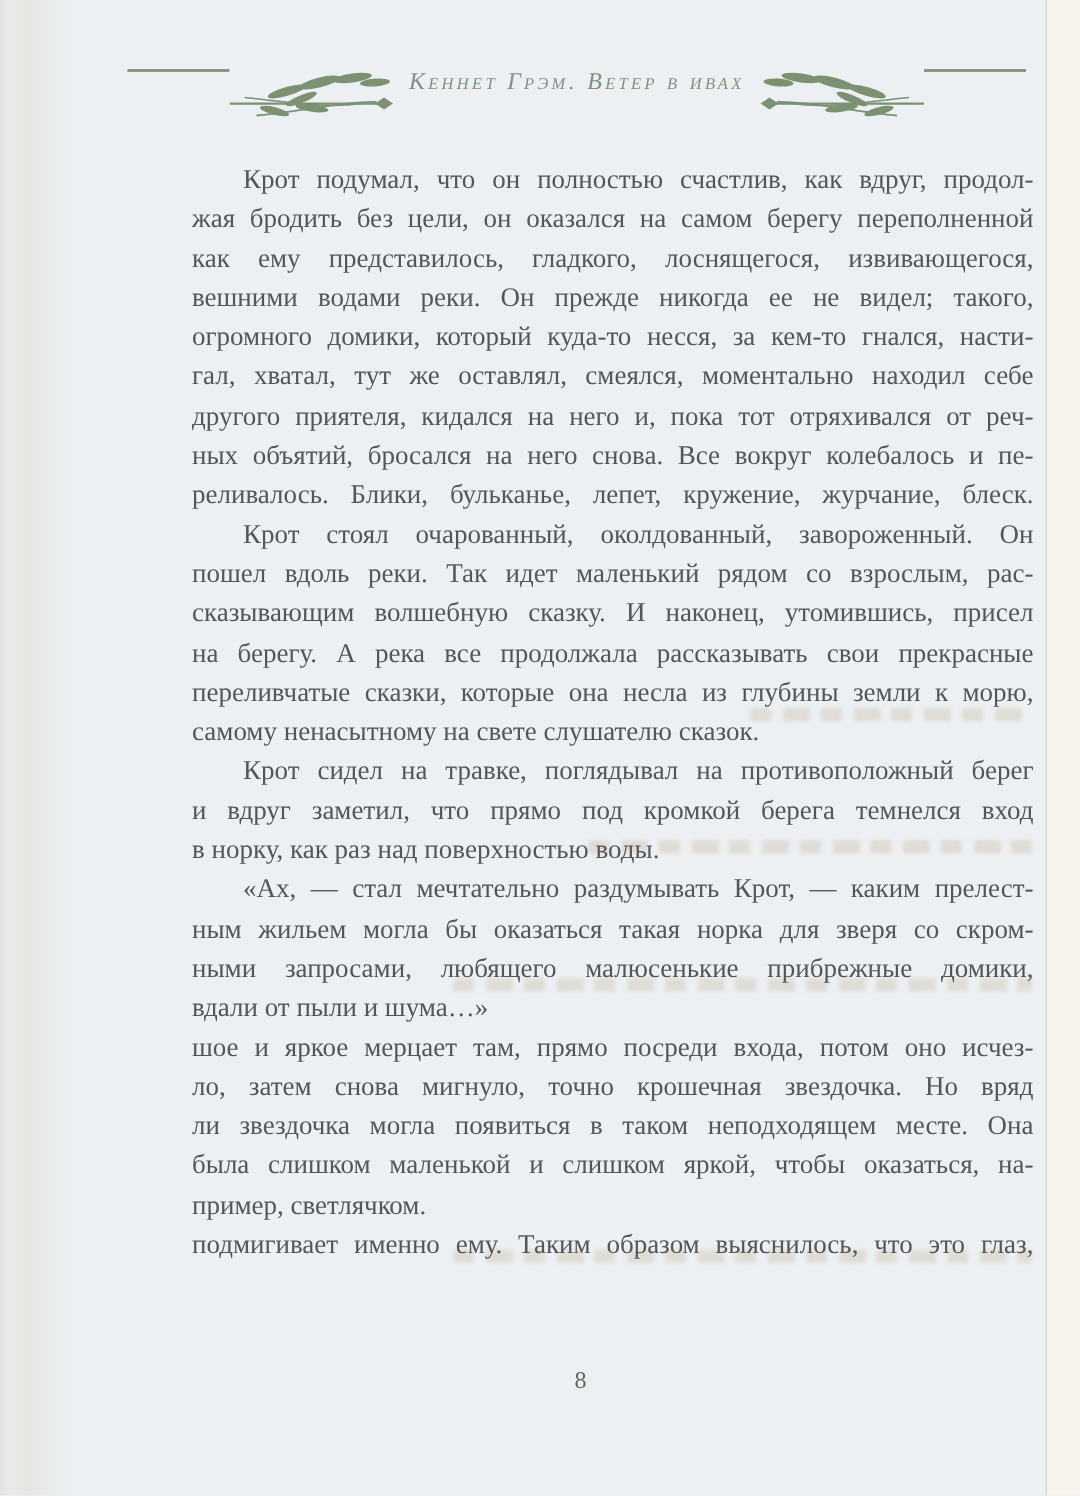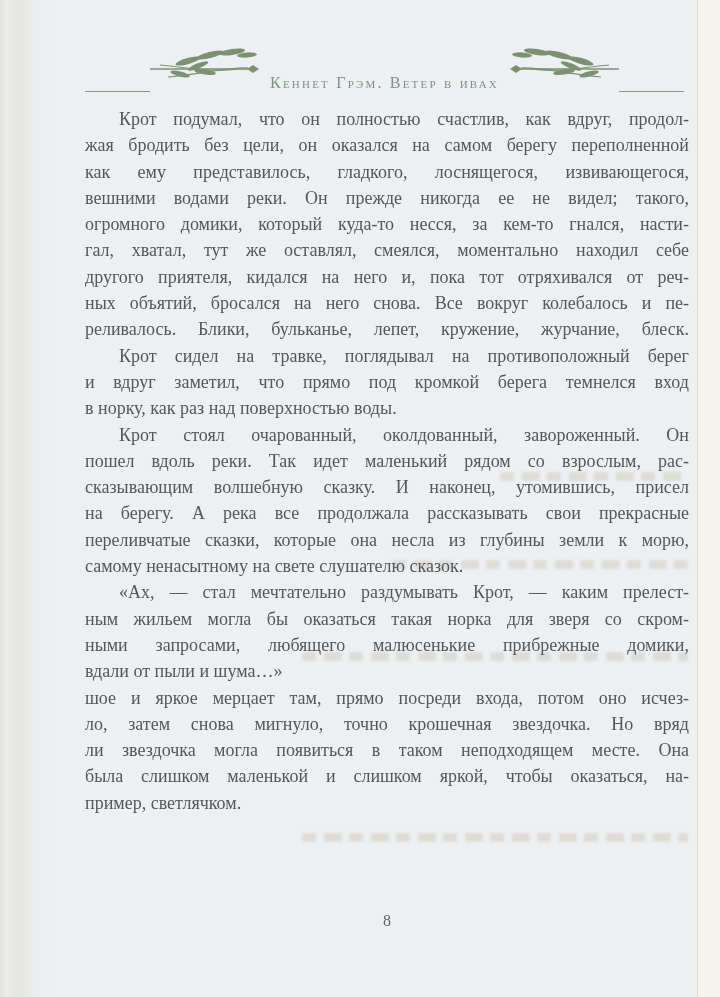--- a/index.html
+++ b/index.html
@@ -12,39 +12,39 @@
     position:absolute;inset:0;
     background:linear-gradient(90deg,#e1e2de 0px,#e9ebe8 6px,#e5e6e2 20px,#eaedec 34px,#edf0f3 52px,#edf0f3 100%);
   }
   .scan-edge{
     position:absolute;top:0;right:0;width:22px;height:100%;
     background:#f5f3ec;border-left:1px solid #dad7cd;
   }
   
   .chapter-header{
     position:absolute;left:85px;right:36px;top:46px;height:46px;
-    display:flex;align-items:flex-end;
+    display:flex;align-items:flex-start;font-style:italic;
   }
   .rule{flex:1 1 auto;height:1.5px;background:#87997b;}
   .branch{flex:0 0 auto;display:block;}
   .branch.right{transform:scaleX(-1);}
   .branch .stroke{stroke:#7c9172;fill:none;}
   .branch .leaf{fill:#7c9172;stroke:none;}
   .running-title{
     flex:0 0 auto;white-space:nowrap;margin:0 10px;
     color:#7e937e;font-size:16px;letter-spacing:2.2px;
     font-variant:small-caps;font-weight:400;
   }
   
   .text-block{
     position:absolute;left:85px;top:106px;width:604px;
     color:#54565b;font-size:18px;
   }
   .para{margin:0;}
-  .line{line-height:26.3px;text-align:justify;text-align-last:justify;}
+  .line{line-height:26.3px;text-align:justify;text-align-last:justify;margin-left:43px;}
   .line.first{padding-left:34px;}
   .line.lastleft{text-align-last:left;}
   
   .page-footer{
     position:absolute;top:912px;left:85px;width:604px;
     text-align:center;color:#63635f;font-size:16px;
   }
   
   .ghost{
     position:absolute;height:9px;border-radius:2px;
@@ -104,46 +104,47 @@
         <div class="line">жая бродить без цели, он оказался на самом берегу переполненной</div>
         <div class="line">как ему представилось, гладкого, лоснящегося, извивающегося,</div>
         <div class="line">вешними водами реки. Он прежде никогда ее не видел; такого,</div>
         <div class="line">огромного домики, который куда-то несся, за кем-то гнался, насти-</div>
         <div class="line">гал, хватал, тут же оставлял, смеялся, моментально находил себе</div>
         <div class="line">другого приятеля, кидался на него и, пока тот отряхивался от реч-</div>
         <div class="line">ных объятий, бросался на него снова. Все вокруг колебалось и пе-</div>
         <div class="line">реливалось. Блики, бульканье, лепет, кружение, журчание, блеск.</div>
       </div>
       <div class="para">
-        <div class="line first">Крот сидел на травке, поглядывал на противоположный берег</div>
-        <div class="line">и вдруг заметил, что прямо под кромкой берега темнелся вход</div>
-        <div class="line lastleft">в норку, как раз над поверхностью воды.</div>
-      </div>
-      <div class="para">
         <div class="line first">Крот стоял очарованный, околдованный, завороженный. Он</div>
         <div class="line">пошел вдоль реки. Так идет маленький рядом со взрослым, рас-</div>
         <div class="line">сказывающим волшебную сказку. И наконец, утомившись, присел</div>
         <div class="line">на берегу. А река все продолжала рассказывать свои прекрасные</div>
         <div class="line">переливчатые сказки, которые она несла из глубины земли к морю,</div>
         <div class="line lastleft">самому ненасытному на свете слушателю сказок.</div>
+      </div>
+      <div class="para">
+        <div class="line first">Крот сидел на травке, поглядывал на противоположный берег</div>
+        <div class="line">и вдруг заметил, что прямо под кромкой берега темнелся вход</div>
+        <div class="line lastleft">в норку, как раз над поверхностью воды.</div>
       </div>
       <div class="para">
         <div class="line first">«Ах, — стал мечтательно раздумывать Крот, — каким прелест-</div>
         <div class="line">ным жильем могла бы оказаться такая норка для зверя со скром-</div>
         <div class="line">ными запросами, любящего малюсенькие прибрежные домики,</div>
         <div class="line lastleft">вдали от пыли и шума…»</div>
       </div>
       <div class="para">
         <div class="line">шое и яркое мерцает там, прямо посреди входа, потом оно исчез-</div>
         <div class="line">ло, затем снова мигнуло, точно крошечная звездочка. Но вряд</div>
         <div class="line">ли звездочка могла появиться в таком неподходящем месте. Она</div>
         <div class="line">была слишком маленькой и слишком яркой, чтобы оказаться, на-</div>
         <div class="line lastleft">пример, светлячком.</div>
       </div>
       <div class="para">
+        <div class="line">подмигивает именно ему. Таким образом выяснилось, что это глаз,</div>
       </div>
     </div>
 
   <div class="page-footer">
     <span>8</span>
   </div>
 
   <div class="scan-edge"></div>
 </div>
 

